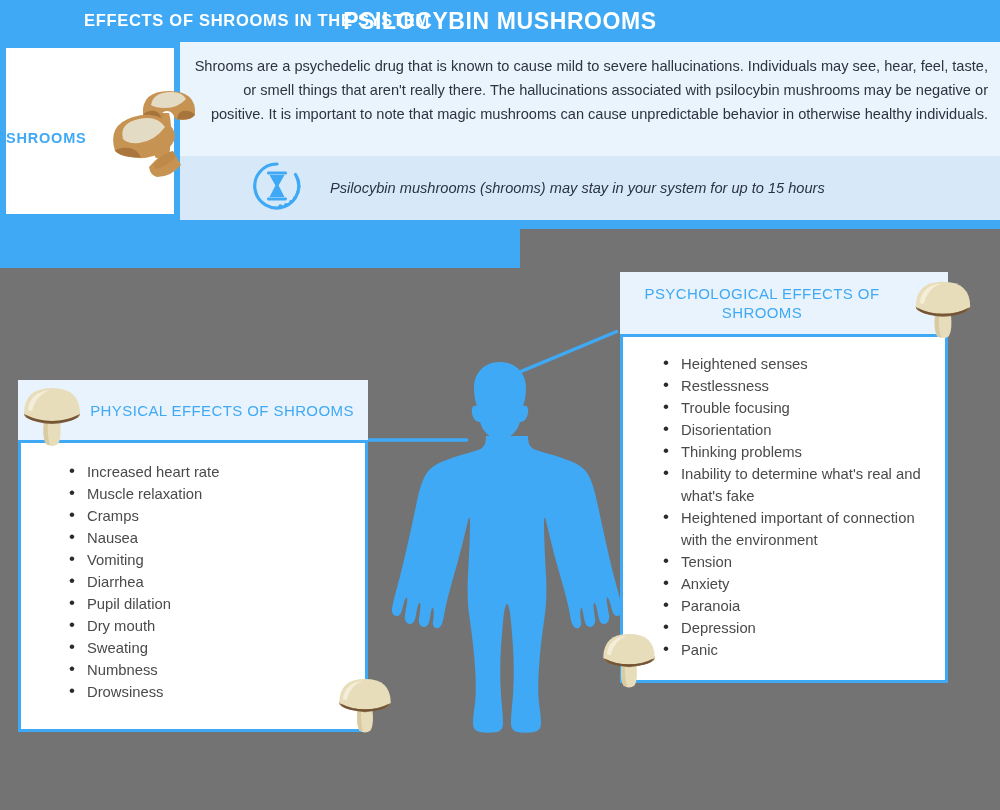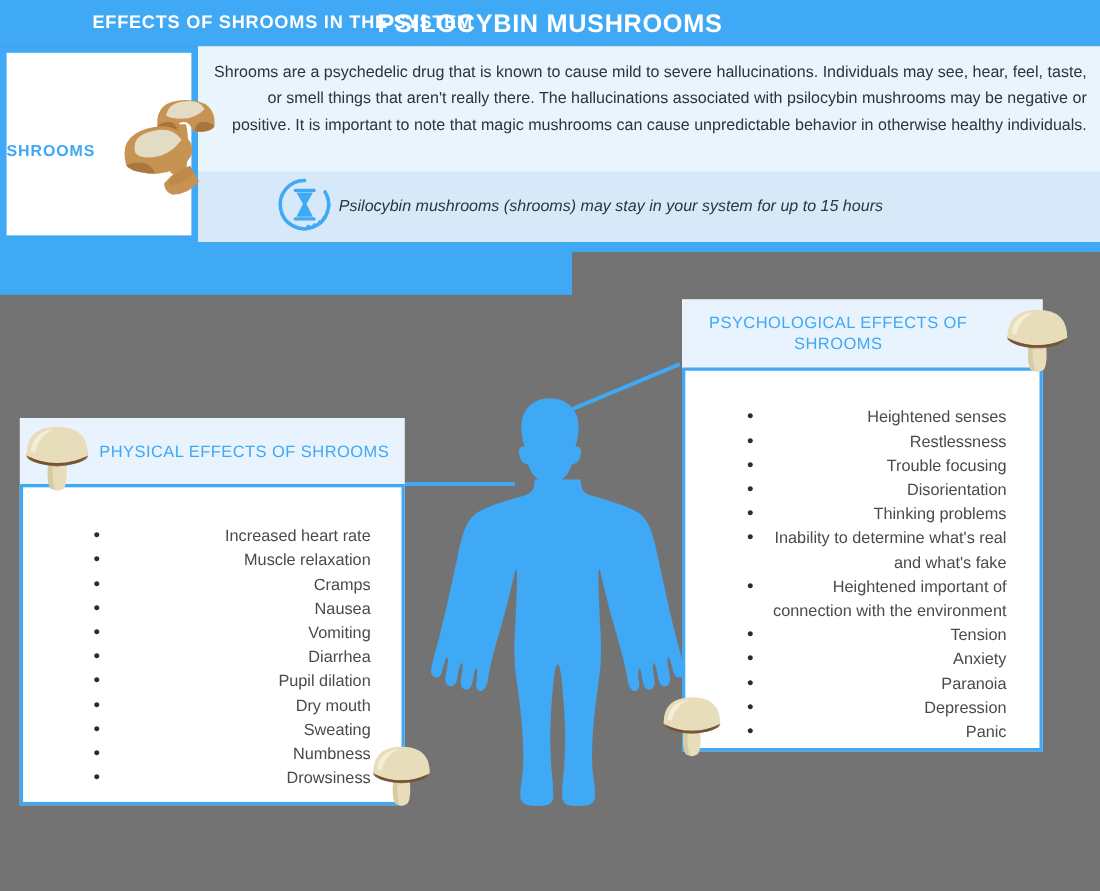--- a/index.html
+++ b/index.html
@@ -49,21 +49,21 @@
     font-size: 14.6px; line-height: 24px; color: #2b3440;
     text-align: right;
   }
   .note-band {
     position: absolute; left: 0; bottom: 0; width: 820px; height: 64px;
     background: #D7E9F9;
     display: flex; align-items: center;
   }
   .note-icon { margin-left: 70px; flex: 0 0 auto; }
   .note-text {
-    margin-left: 4px; font-size: 14.6px; font-style: italic; color: #2b3440;
+    margin-left: 26px; font-size: 14.6px; font-style: italic; color: #2b3440;
   }
 
   
   .blue-strip {
     position: absolute; left: 0; top: 220px; width: 1000px; height: 9px;
     background: #3FA9F5;
   }
 
   
   .section-banner {
@@ -89,21 +89,21 @@
     position: relative;
   }
   .panel-head-text {
     color: #3FA9F5; font-size: 15px; font-weight: normal;
     text-align: center; line-height: 19px; letter-spacing: 0.4px;
   }
   .panel-body {
     border: 3px solid #3FA9F5; border-top: 3px solid #3FA9F5;
     background: #ffffff;
   }
-  .panel-body ul { list-style: none; margin: 16px; padding: 0; text-align: right; }
+  .panel-body ul { list-style: none; margin: 0; padding: 0; }
   .panel-body li {
     position: relative; padding-left: 22px;
     font-size: 14.8px; line-height: 22px; color: #4a4a4a;
     margin-bottom: 0px;
   }
   .panel-body li::before {
     content: "\2022"; position: absolute; left: 4px; top: -1px;
     color: #2b2b2b; font-size: 17px;
   }
 

